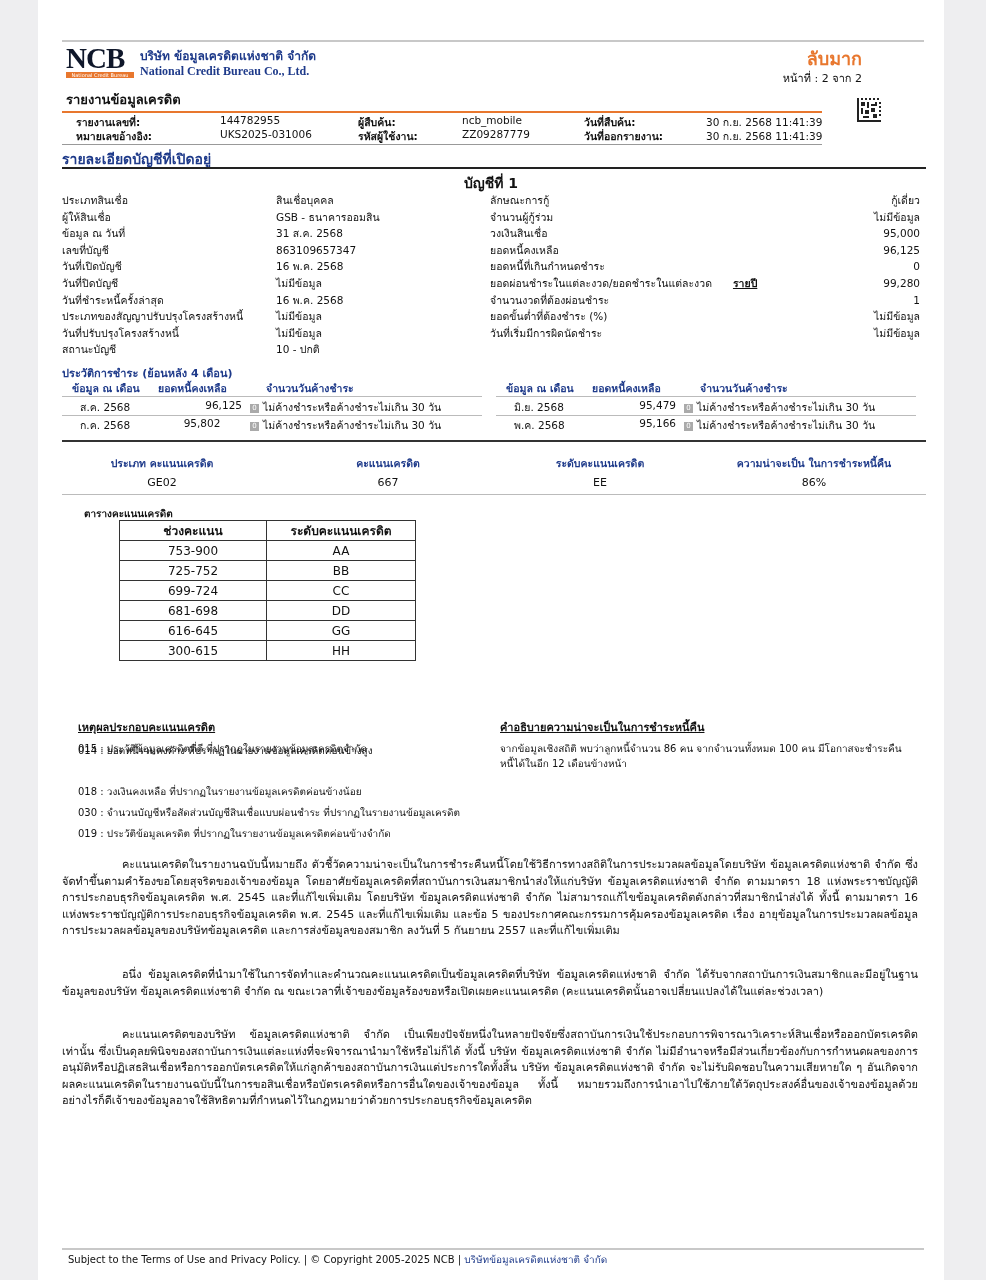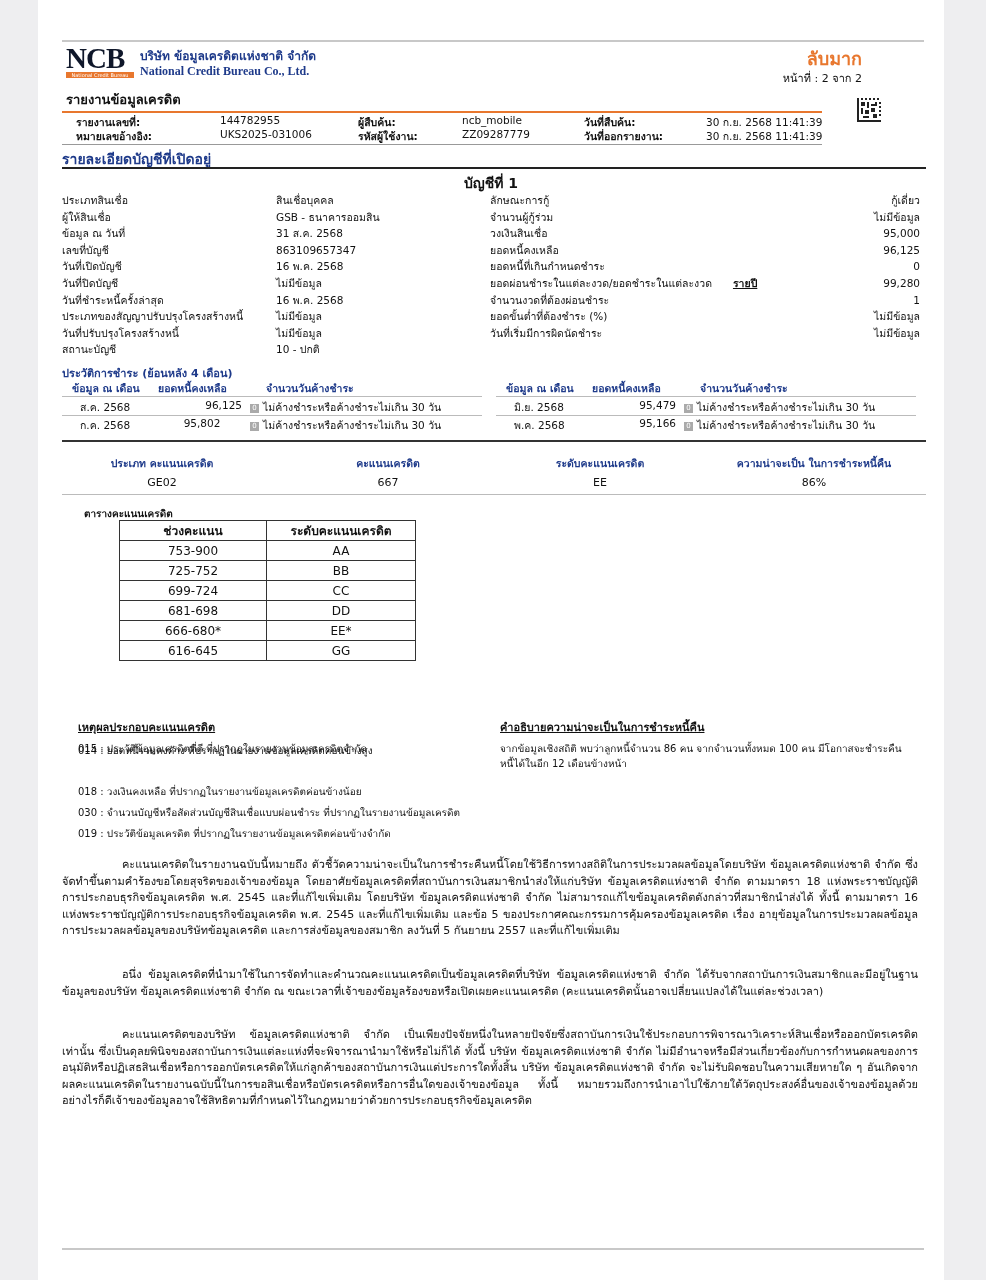--- a/index.html
+++ b/index.html
@@ -209,26 +209,26 @@
         </tr>
         <tr>
           <td>699-724</td>
           <td>CC</td>
         </tr>
         <tr>
           <td>681-698</td>
           <td>DD</td>
         </tr>
         <tr>
-          <td>666-680*</td>
-          <td>EE*</td>
-        </tr>
-        <tr>
           <td>616-645</td>
           <td>GG</td>
+        </tr>
+        <tr>
+          <td>300-615</td>
+          <td>HH</td>
         </tr>
       </tbody>
   </table>
 
   <div class="subhead" style="left:40px;top:718px">เหตุผลประกอบคะแนนเครดิต</div>
   <div id="reasons">
       <div class="reason" style="top: 741px;">015 : ประวัติข้อมูลเครดิตที่ดี ที่ปรากฏในรายงานข้อมูลเครดิตจำกัด</div>
       <div class="reason" style="top: 743px; text-align: center;">014 : ยอดหนี้รวมคงค้าง ที่ปรากฏในรายงานข้อมูลเครดิตค่อนข้างสูง</div>
       <div class="reason" style="top: 783.6px;">018 : วงเงินคงเหลือ ที่ปรากฏในรายงานข้อมูลเครดิตค่อนข้างน้อย</div>
       <div class="reason" style="top: 804.9px;">030 : จำนวนบัญชีหรือสัดส่วนบัญชีสินเชื่อแบบผ่อนชำระ ที่ปรากฏในรายงานข้อมูลเครดิต</div>
@@ -236,13 +236,16 @@
     </div>
 
   <div class="subhead" style="left:462px;top:718px">คำอธิบายความน่าจะเป็นในการชำระหนี้คืน</div>
   <div class="abs" style="left:462px;top:741px;width:410px;font-size:10px;line-height:15px">จากข้อมูลเชิงสถิติ พบว่าลูกหนี้จำนวน 86 คน จากจำนวนทั้งหมด 100 คน มีโอกาสจะชำระคืนหนี้ได้ในอีก 12 เดือนข้างหน้า</div>
 
   <div class="para" style="top:857px">คะแนนเครดิตในรายงานฉบับนี้หมายถึง ตัวชี้วัดความน่าจะเป็นในการชำระคืนหนี้โดยใช้วิธีการทางสถิติในการประมวลผลข้อมูลโดยบริษัท ข้อมูลเครดิตแห่งชาติ จำกัด ซึ่งจัดทำขึ้นตามคำร้องขอโดยสุจริตของเจ้าของข้อมูล โดยอาศัยข้อมูลเครดิตที่สถาบันการเงินสมาชิกนำส่งให้แก่บริษัท ข้อมูลเครดิตแห่งชาติ จำกัด ตามมาตรา 18 แห่งพระราชบัญญัติการประกอบธุรกิจข้อมูลเครดิต พ.ศ. 2545 และที่แก้ไขเพิ่มเติม โดยบริษัท ข้อมูลเครดิตแห่งชาติ จำกัด ไม่สามารถแก้ไขข้อมูลเครดิตดังกล่าวที่สมาชิกนำส่งได้ ทั้งนี้ ตามมาตรา 16 แห่งพระราชบัญญัติการประกอบธุรกิจข้อมูลเครดิต พ.ศ. 2545 และที่แก้ไขเพิ่มเติม และข้อ 5 ของประกาศคณะกรรมการคุ้มครองข้อมูลเครดิต เรื่อง อายุข้อมูลในการประมวลผลข้อมูล การประมวลผลข้อมูลของบริษัทข้อมูลเครดิต และการส่งข้อมูลของสมาชิก ลงวันที่ 5 กันยายน 2557 และที่แก้ไขเพิ่มเติม</div>
   <div class="para" style="top:967px">อนึ่ง ข้อมูลเครดิตที่นำมาใช้ในการจัดทำและคำนวณคะแนนเครดิตเป็นข้อมูลเครดิตที่บริษัท ข้อมูลเครดิตแห่งชาติ จำกัด ได้รับจากสถาบันการเงินสมาชิกและมีอยู่ในฐานข้อมูลของบริษัท ข้อมูลเครดิตแห่งชาติ จำกัด ณ ขณะเวลาที่เจ้าของข้อมูลร้องขอหรือเปิดเผยคะแนนเครดิต (คะแนนเครดิตนั้นอาจเปลี่ยนแปลงได้ในแต่ละช่วงเวลา)</div>
   <div class="para" style="top:1027px">คะแนนเครดิตของบริษัท ข้อมูลเครดิตแห่งชาติ จำกัด เป็นเพียงปัจจัยหนึ่งในหลายปัจจัยซึ่งสถาบันการเงินใช้ประกอบการพิจารณาวิเคราะห์สินเชื่อหรือออกบัตรเครดิตเท่านั้น ซึ่งเป็นดุลยพินิจของสถาบันการเงินแต่ละแห่งที่จะพิจารณานำมาใช้หรือไม่ก็ได้ ทั้งนี้ บริษัท ข้อมูลเครดิตแห่งชาติ จำกัด ไม่มีอำนาจหรือมีส่วนเกี่ยวข้องกับการกำหนดผลของการอนุมัติหรือปฏิเสธสินเชื่อหรือการออกบัตรเครดิตให้แก่ลูกค้าของสถาบันการเงินแต่ประการใดทั้งสิ้น บริษัท ข้อมูลเครดิตแห่งชาติ จำกัด จะไม่รับผิดชอบในความเสียหายใด ๆ อันเกิดจากผลคะแนนเครดิตในรายงานฉบับนี้ในการขอสินเชื่อหรือบัตรเครดิตหรือการอื่นใดของเจ้าของข้อมูล ทั้งนี้ หมายรวมถึงการนำเอาไปใช้ภายใต้วัตถุประสงค์อื่นของเจ้าของข้อมูลด้วย อย่างไรก็ดีเจ้าของข้อมูลอาจใช้สิทธิตามที่กำหนดไว้ในกฎหมายว่าด้วยการประกอบธุรกิจข้อมูลเครดิต</div>
 
   <div class="footline"></div>
+  <div class="footer">
+    <span>Subject to the Terms of Use and Privacy Policy. | © Copyright 2005-2025 NCB | </span><span class="th">บริษัทข้อมูลเครดิตแห่งชาติ จำกัด</span>
+  </div>
 </div>
 
 </body></html>

